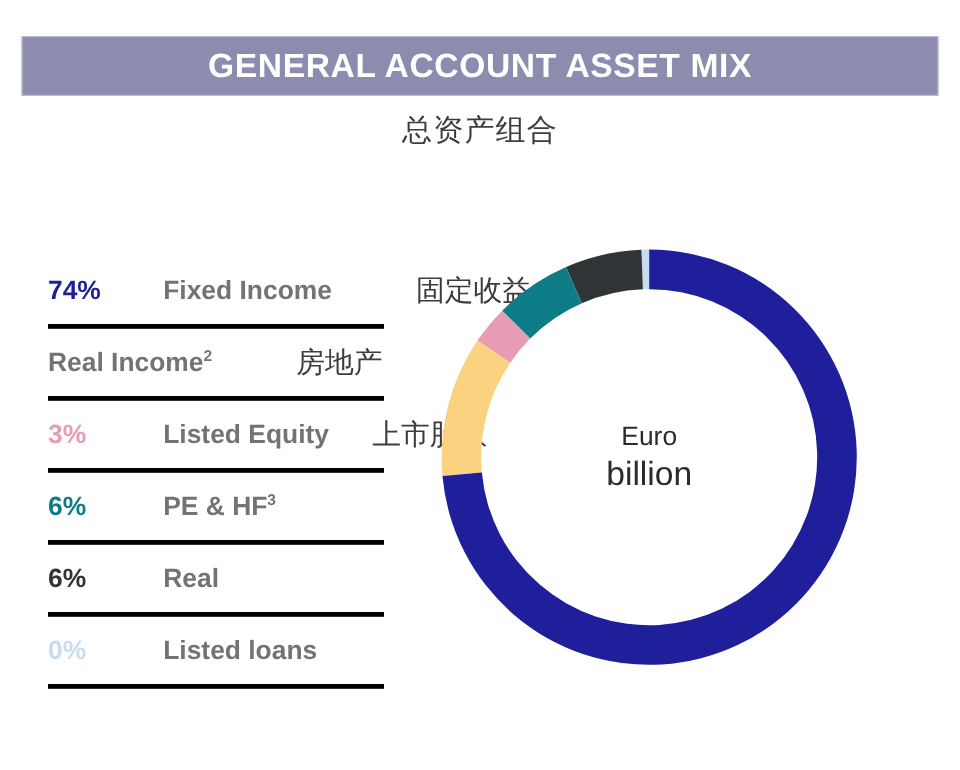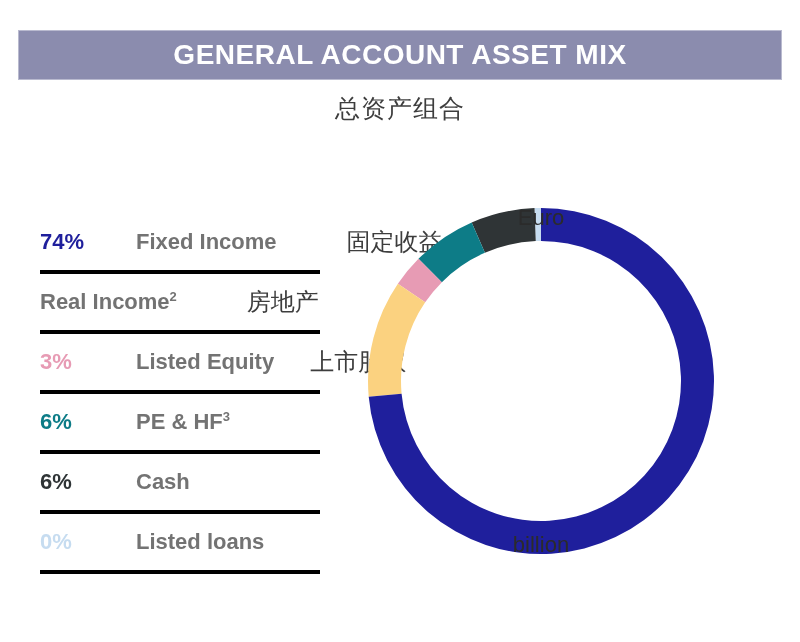--- a/index.html
+++ b/index.html
@@ -135,38 +135,38 @@
   }
   #donut-center {
     position: absolute;
     left: 0;
     top: 0;
     width: 354px;
     height: 354px;
     display: flex;
     flex-direction: column;
     align-items: center;
-    justify-content: space-between;
+    justify-content: center;
     pointer-events: none;
   }
   #center-currency {
     font-size: 22px;
     color: #2b2b2b;
     line-height: 1.25;
     font-family: "Liberation Sans", "DejaVu Sans", sans-serif;
   }
   #center-amount {
     font-size: 38px;
     font-weight: bold;
     color: #141414;
     line-height: 1.2;
     font-family: "Liberation Sans", "DejaVu Sans", sans-serif;
   }
   #center-unit {
-    font-size: 22px;
+    font-size: 28px;
     color: #2b2b2b;
     line-height: 1.25;
     font-family: "Liberation Sans", "DejaVu Sans", sans-serif;
   }
 </style>
 </head>
 <body>
 
 <div id="slide">
 
@@ -208,21 +208,21 @@
       <div class="legend-line">
         <span class="legend-pct" style="color: rgb(13, 124, 135);">6%</span>
         <span class="legend-label"><span>PE &amp; HF</span><sup>3</sup></span>
       </div>
       <div class="legend-rule"></div>
     </div>
 
     <div class="legend-row">
       <div class="legend-line">
         <span class="legend-pct" style="color: rgb(47, 52, 54);">6%</span>
-        <span class="legend-label"><span>Cash</span></span>
+        <span class="legend-label"><span>Real</span></span>
       </div>
       <div class="legend-rule"></div>
     </div>
 
     <div class="legend-row">
       <div class="legend-line">
         <span class="legend-pct" style="color: rgb(198, 220, 240);">0%</span>
         <span class="legend-label"><span>Listed loans</span></span>
       </div>
       <div class="legend-rule"></div>

